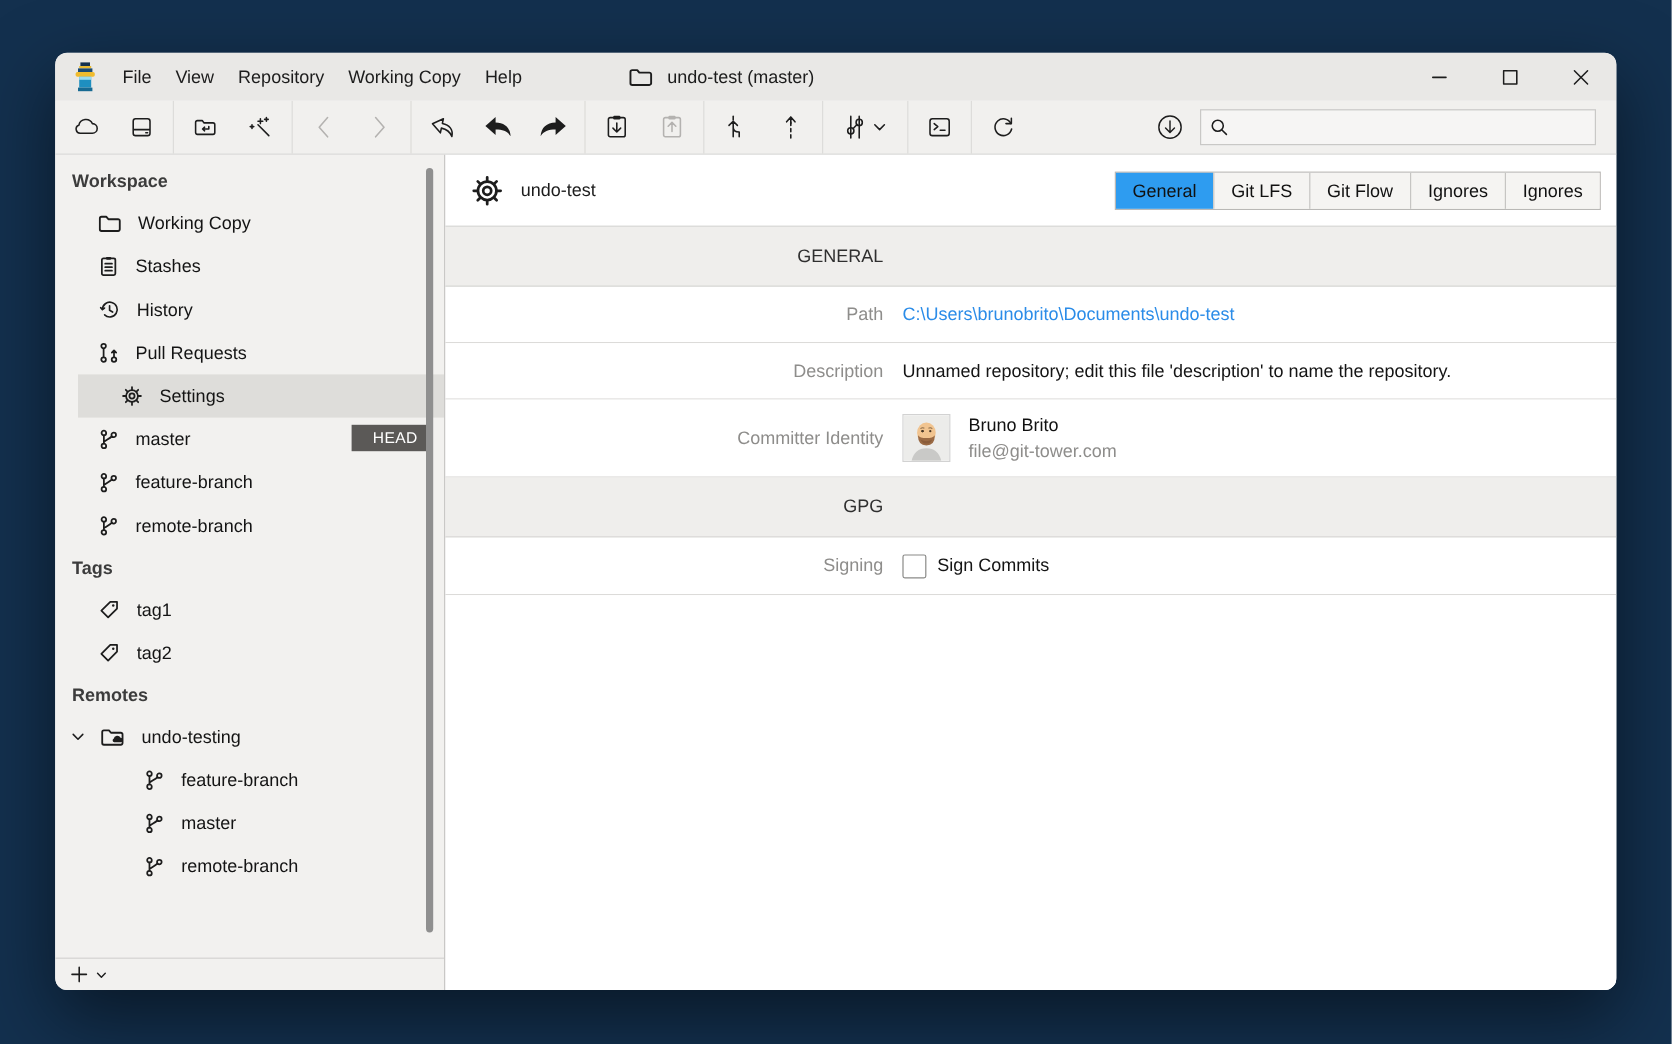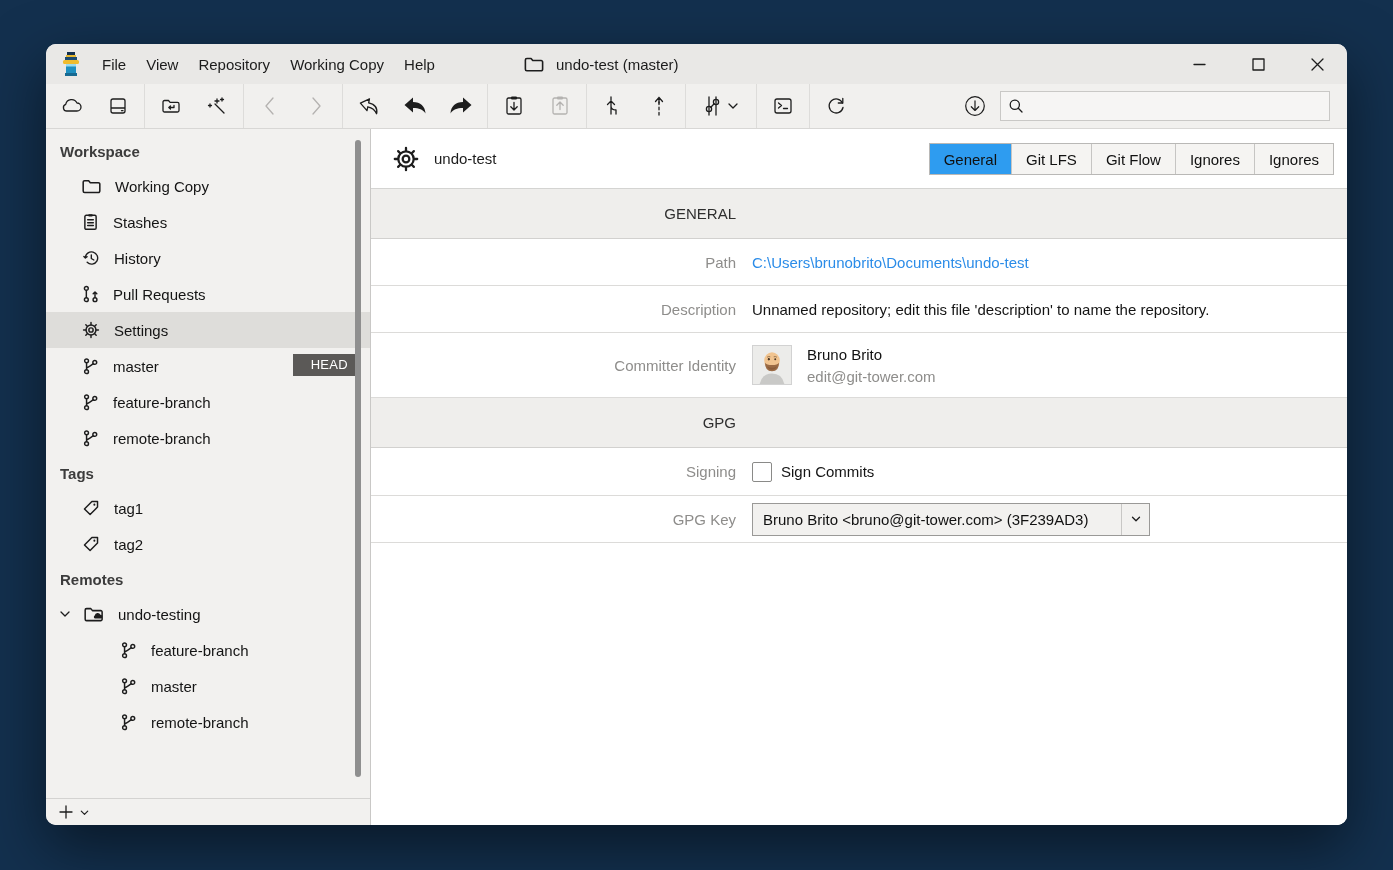--- a/index.html
+++ b/index.html
@@ -63,21 +63,21 @@
   
   .sidebar {
     width:325px; background:#f2f1ef; border-right:1px solid #c9c8c6;
     position:relative; display:flex; flex-direction:column; font-size:15px;
   }
   .side-scroll { flex:1; overflow:hidden; padding-top:5px; }
   .side-section-title { color:#3c3c3c; font-weight:bold; padding:9px 14px 8px 14px; }
   .side-item {
     height:36px; display:flex; align-items:center; gap:14px; padding-left:36px; position:relative;
   }
-  .side-item.selected { background:#deddda; }
+  .side-item.selected { background:#deddda;margin-left:19px; }
   .side-item .lbl { color:#141414; }
   .side-item.nested { padding-left:74px; }
   .side-item.remote-root { padding-left:12px; gap:8px; }
   .head-badge {
     position:absolute; right:14px; top:6px; background:#5b5957; color:#fff;
     font-size:13px; padding:3px 8px 4px 18px; letter-spacing:.3px;
   }
   .side-scrollbar {
     position:absolute; right:9px; top:11px; width:6px; height:637px;
     background:#8f8f8f; border-radius:3px;
@@ -513,47 +513,34 @@
             <ellipse cx="20" cy="15.5" rx="8.2" ry="9" fill="#f1c490"></ellipse>
             <path d="M12.6 17.5 q0 9 7.4 9 q7.4 0 7.4-9 q-1.6 2.6-7.4 2.6 q-5.8 0-7.4-2.6 Z" fill="#9a6a44"></path>
             <path d="M15 21.5 q5 2.6 10 0 q-1.5 3.4-5 3.4 q-3.5 0-5-3.4 Z" fill="#8a5c3a"></path>
             <circle cx="16.6" cy="14" r="1" fill="#4a3категории828"></circle>
             <circle cx="16.6" cy="14" r="1" fill="#4a3828"></circle>
             <circle cx="23.4" cy="14" r="1" fill="#4a3828"></circle>
             <path d="M14.8 11.8 q1.8-1.2 3.4-0.4 M21.8 11.4 q1.8-0.8 3.4 0.4" stroke="#8a6a48" stroke-width="0.9" fill="none"></path>
           </svg>
           <span class="committer-text">
             <span class="committer-name">Bruno Brito</span>
-            <span class="committer-email">edit@git-tower.com</span>
+            <span class="committer-email">file@git-tower.com</span>
           </span>
         </span>
       </div>
 
       <div class="sec-bar">
         <span class="bar-title">GPG</span>
       </div>
 
       <div class="row r-signing">
         <span class="row-label">Signing</span>
         <span class="row-value">
           <span class="checkbox"></span>
           <span>Sign Commits</span>
         </span>
       </div>
 
-      <div class="row r-key">
-        <span class="row-label">GPG Key</span>
-        <span class="row-value">
-          <span class="select">
-            <span class="sel-text">Bruno Brito &lt;bruno@git-tower.com&gt; (3F239AD3)</span>
-            <span class="sel-arrow">
-              <svg width="12" height="12" viewBox="0 0 12 12">
-                  <path class="ic" d="M2.5 4.2 l3.5 3.6 3.5-3.6"></path>
-                </svg>
-            </span>
-          </span>
-        </span>
-      </div>
 
       <div style="flex:1; background:#fff;"></div>
     </div>
   </div>
 </div>
 
 </body></html>

